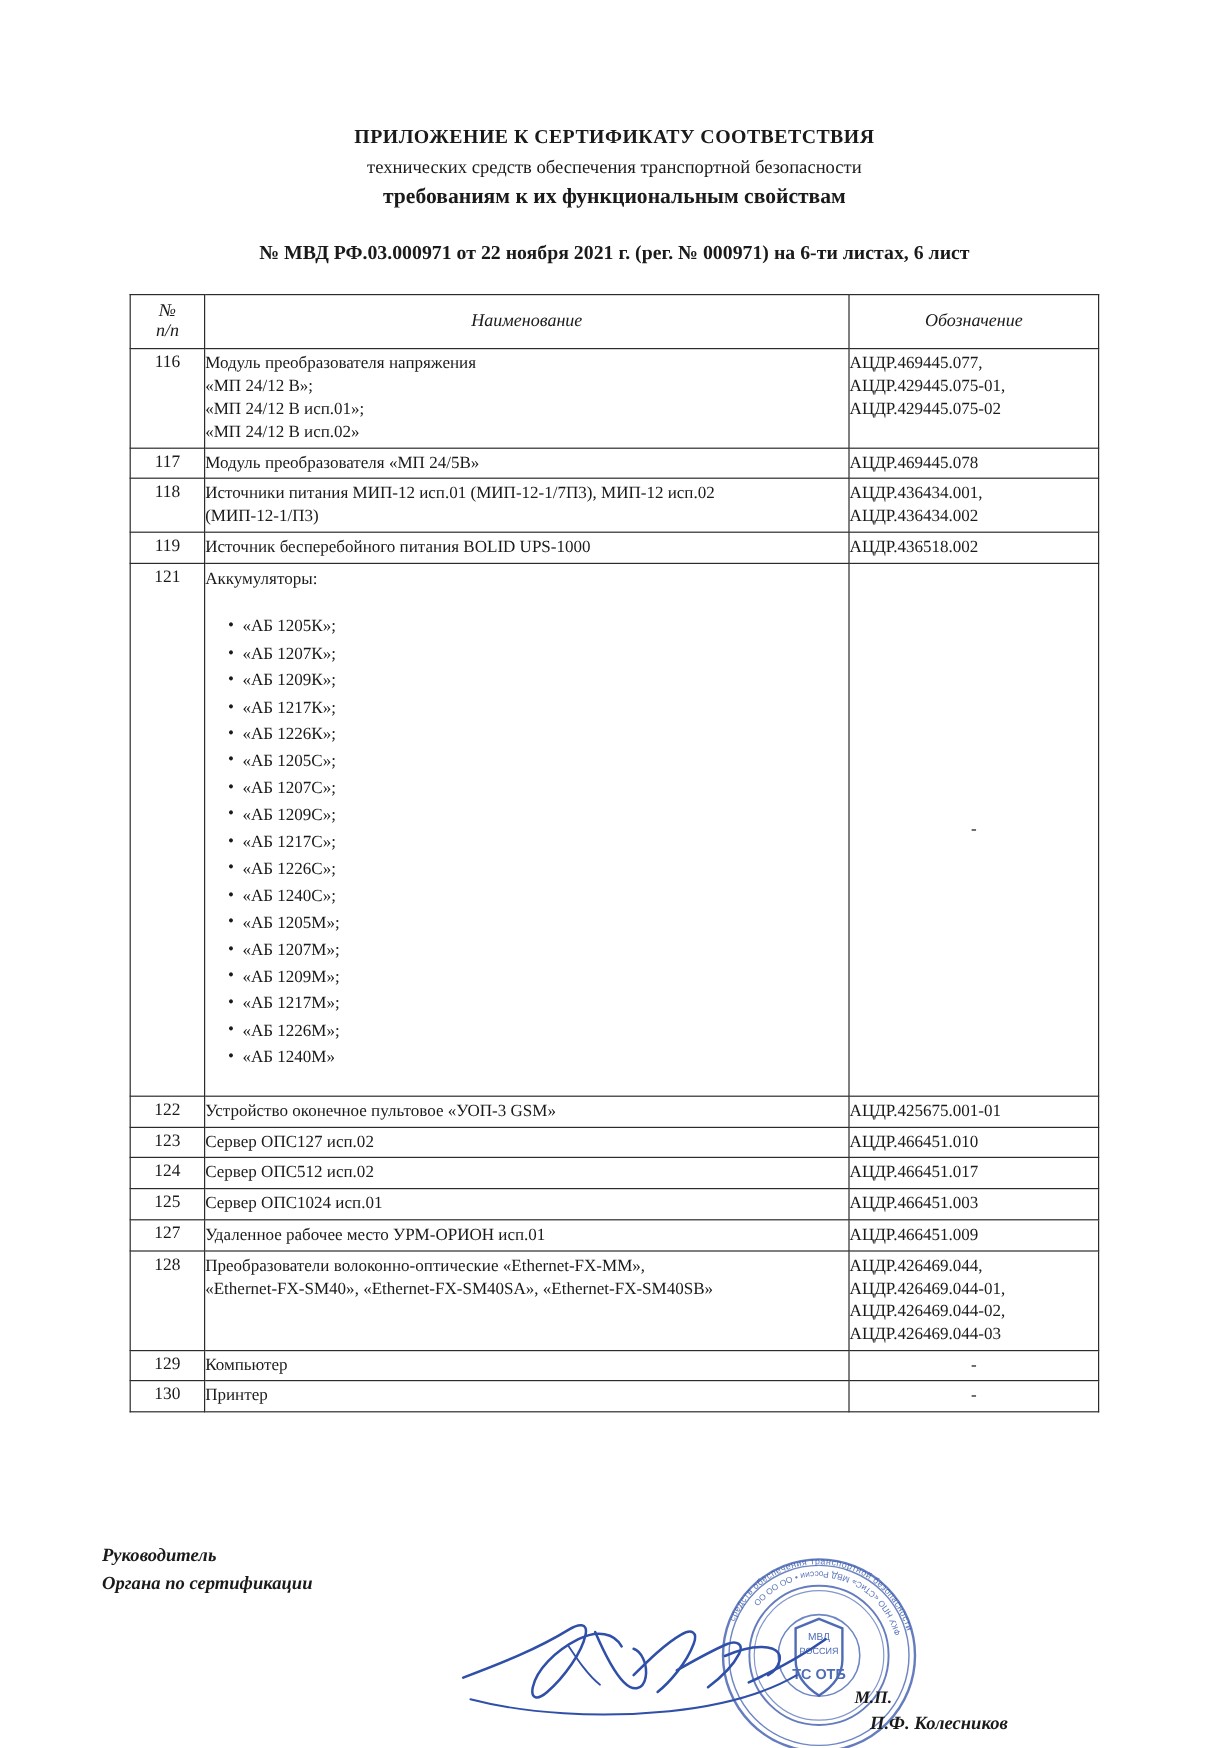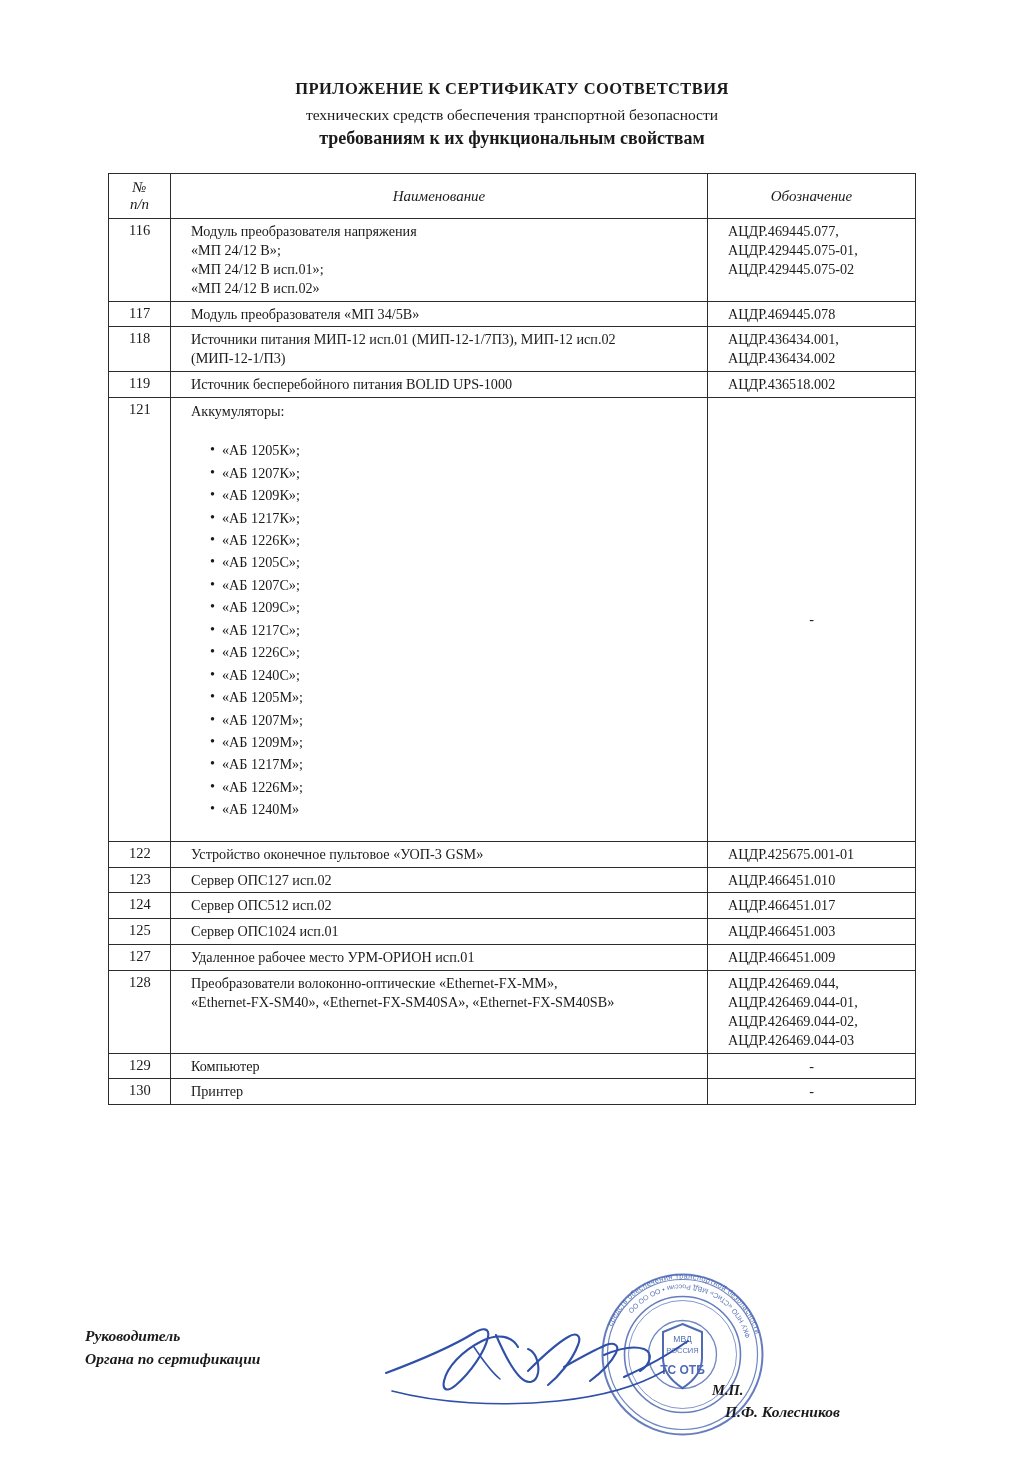--- a/index.html
+++ b/index.html
@@ -17,21 +17,21 @@
   }
   .page {
     position: relative;
     width: 1024px;
     height: 1457px;
     padding: 0;
     box-sizing: border-box;
   }
   .header {
     text-align: center;
-    margin-top: 79px;
+    margin-top: 104px;
   }
   .header .line1 {
     font-size: 16.5px;
     font-weight: bold;
     letter-spacing: 0.4px;
   }
   .header .line2 {
     font-size: 15.5px;
     font-weight: normal;
     margin-top: 7px;
@@ -49,21 +49,21 @@
   }
   table.main {
     border-collapse: collapse;
     margin: 24px auto 0 auto;
     width: 808px;
     table-layout: fixed;
     font-size: 14.2px;
   }
   table.main th, table.main td {
     border: 1px solid #2c2c2c;
-    padding: 3px 20px;
+    padding: 3px 0;
     vertical-align: top;
   }
   table.main thead th {
     text-align: center;
     font-style: italic;
     font-weight: normal;
     font-size: 15px;
     padding: 5px 4px;
     vertical-align: middle;
   }
@@ -103,21 +103,21 @@
   ul.batt li:before {
     content: "•";
     position: absolute;
     left: 2px;
     top: -1px;
   }
   .batt-title { line-height: 1.5; }
   .signature-block {
     position: absolute;
     left: 85px;
-    top: 1245px;
+    top: 1181px;
     font-size: 15.5px;
     font-style: italic;
     font-weight: bold;
     line-height: 1.5;
   }
   .signer-name {
     position: absolute;
     left: 725px;
     top: 1324px;
     font-size: 15.5px;
@@ -155,20 +155,21 @@
 <body>
 
 <div class="page">
 
   <div class="header">
     <div class="line1">ПРИЛОЖЕНИЕ К СЕРТИФИКАТУ СООТВЕТСТВИЯ</div>
     <div class="line2">технических средств обеспечения транспортной безопасности</div>
     <div class="line3">требованиям к их функциональным свойствам</div>
   </div>
 
+  <div class="cert-line">№ МВД РФ.03.000971 от 22 ноября 2021 г. (рег. № 000971) на 6-ти листах, 6 лист</div>
 
   <table class="main">
     <colgroup>
       <col class="col-num">
       <col>
       <col class="col-desig">
     </colgroup>
     <thead>
       <tr>
         <th>
@@ -190,21 +191,21 @@
           </td>
           <td class="desig multiline">
             <div>АЦДР.469445.077,</div>
             <div>АЦДР.429445.075-01,</div>
             <div>АЦДР.429445.075-02</div>
           </td>
         </tr>
         <tr>
           <td class="num">117</td>
           <td class="name multiline">
-            <div>Модуль преобразователя «МП 34/5В»</div>
+            <div>Модуль преобразователя «МП 24/5В»</div>
           </td>
           <td class="desig multiline">
             <div>АЦДР.469445.078</div>
           </td>
         </tr>
         <tr>
           <td class="num">118</td>
           <td class="name multiline">
             <div>Источники питания МИП-12 исп.01 (МИП-12-1/7П3), МИП-12 исп.02</div>
             <div>(МИП-12-1/П3)</div>

